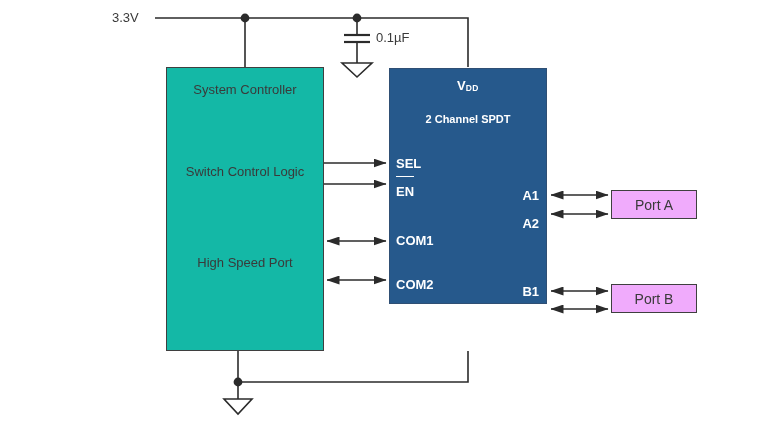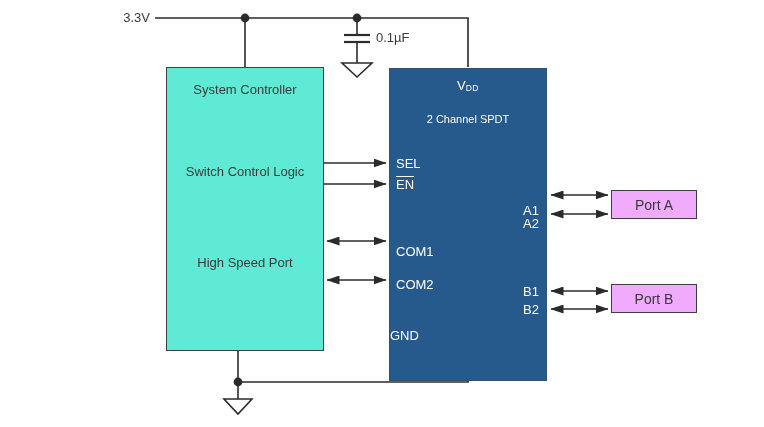--- a/index.html
+++ b/index.html
@@ -15,28 +15,28 @@
     font-family:"Liberation Sans","DejaVu Sans",sans-serif;
     color:var(--text-dark);overflow:hidden;
   }
   #wires{position:absolute;left:0;top:0;width:764px;height:427px;}
   #wires .wire{stroke:var(--wire);stroke-width:1.6;fill:none;}
   #wires .plate{stroke:var(--wire);stroke-width:2.2;fill:none;}
   #wires .gnd-tri{fill:#ffffff;stroke:var(--wire);stroke-width:1.6;}
   #wires .dot{fill:var(--wire);stroke:none;}
   #wires .ah{fill:var(--wire);}
   .label{position:absolute;font-size:13px;line-height:16px;white-space:nowrap;}
-  .block{position:absolute;background:#5eead4;border:1.6px solid var(--box-border);box-sizing:border-box;}
+  .block{position:absolute;background:#14b8a6;border:1.6px solid var(--box-border);box-sizing:border-box;}
   .block .label{left:0;right:0;text-align:center;}
   .ic{position:absolute;background:var(--block-blue);border:1px solid #2f4f74;box-sizing:border-box;color:var(--text-light);}
   .ic .label{color:var(--text-light);}
   .ic-title{font-size:11px;line-height:18px;}
   .pin-left{left:6px;}
   .pin-right{right:7px;}
-  .overline{display:inline-block;border-top:1.6px solid var(--text-light);padding-top:1px;line-height:13px;}
+  .overline{display:inline-block;border-top:1.6px solid var(--text-light);padding-top:8px;line-height:13px;}
   .port-box{position:absolute;width:86px;height:29px;background:#f0abfc;border:1.6px solid var(--box-border);
     box-sizing:border-box;display:flex;align-items:center;justify-content:center;font-size:14px;}
   .sub{font-size:8.5px;vertical-align:-1px;letter-spacing:0.5px;}
 </style>
 </head>
 <body>
 
 <div id="canvas">
 
   <svg id="wires" viewBox="0 0 764 427" xmlns="http://www.w3.org/2000/svg">
@@ -69,43 +69,43 @@
     <line class="wire" x1="238" y1="351" x2="238" y2="382"></line>
     <path class="wire" d="M238 382 H468 V351"></path>
     <line class="wire" x1="238" y1="382" x2="238" y2="399"></line>
     <polygon class="gnd-tri" points="224,399 252,399 238,414"></polygon>
 
     <circle class="dot" cx="245" cy="18" r="4.4"></circle>
     <circle class="dot" cx="357" cy="18" r="4.4"></circle>
     <circle class="dot" cx="238" cy="382" r="4.4"></circle>
   </svg>
 
-  <div class="label" style="left:112px;top:10px;width:38px;text-align:right;">3.3V</div>
+  <div class="label" style="left:112px;top:10px;width:38px;">3.3V</div>
   <div class="label" style="left:376px;top:30px;">0.1µF</div>
 
   <div class="block" style="left:166px;top:67px;width:158px;height:284px;">
     <div class="label" style="top:14px;">System Controller</div>
     <div class="label" style="top:187px;">High Speed Port</div>
     <div class="label" style="top:96px;">Switch Control Logic</div>
   </div>
 
-  <div class="ic" style="left:389px;top:68px;width:158px;height:313px;">
+  <div class="ic" style="left:389px;top:68px;width:158px;height:236px;font-weight:bold;">
     <div class="label" style="top:9px;left:0;right:0;text-align:center;">
       <span>V</span><span class="sub">DD</span>
     </div>
     <div class="label ic-title" style="top:41px;left:0;right:0;text-align:center;">2 Channel SPDT</div>
 
     <div class="label pin-left" style="top:87px;">SEL</div>
     <div class="label pin-left" style="top:107px;">
       <span class="overline">EN</span>
     </div>
-    <div class="label pin-left" style="top:164px;margin-top:11px;">COM1</div>
+    <div class="label pin-left" style="top:164px;">COM1</div>
     <div class="label pin-left" style="top:208px;">COM2</div>
 
-    <div class="label pin-right" style="top:119px;margin-top:15px;">A1</div>
+    <div class="label pin-right" style="top:119px;">A1</div>
     <div class="label pin-right" style="top:147px;">A2</div>
     <div class="label pin-right" style="top:215px;">B1</div>
     <div class="label pin-right" style="top:233px;">B2</div>
 
     <div class="label" style="top:259px;left:0;right:0;text-align:left;">GND</div>
   </div>
 
   <div class="port-box" style="left:611px;top:190px;">
     <span>Port A</span>
   </div>

